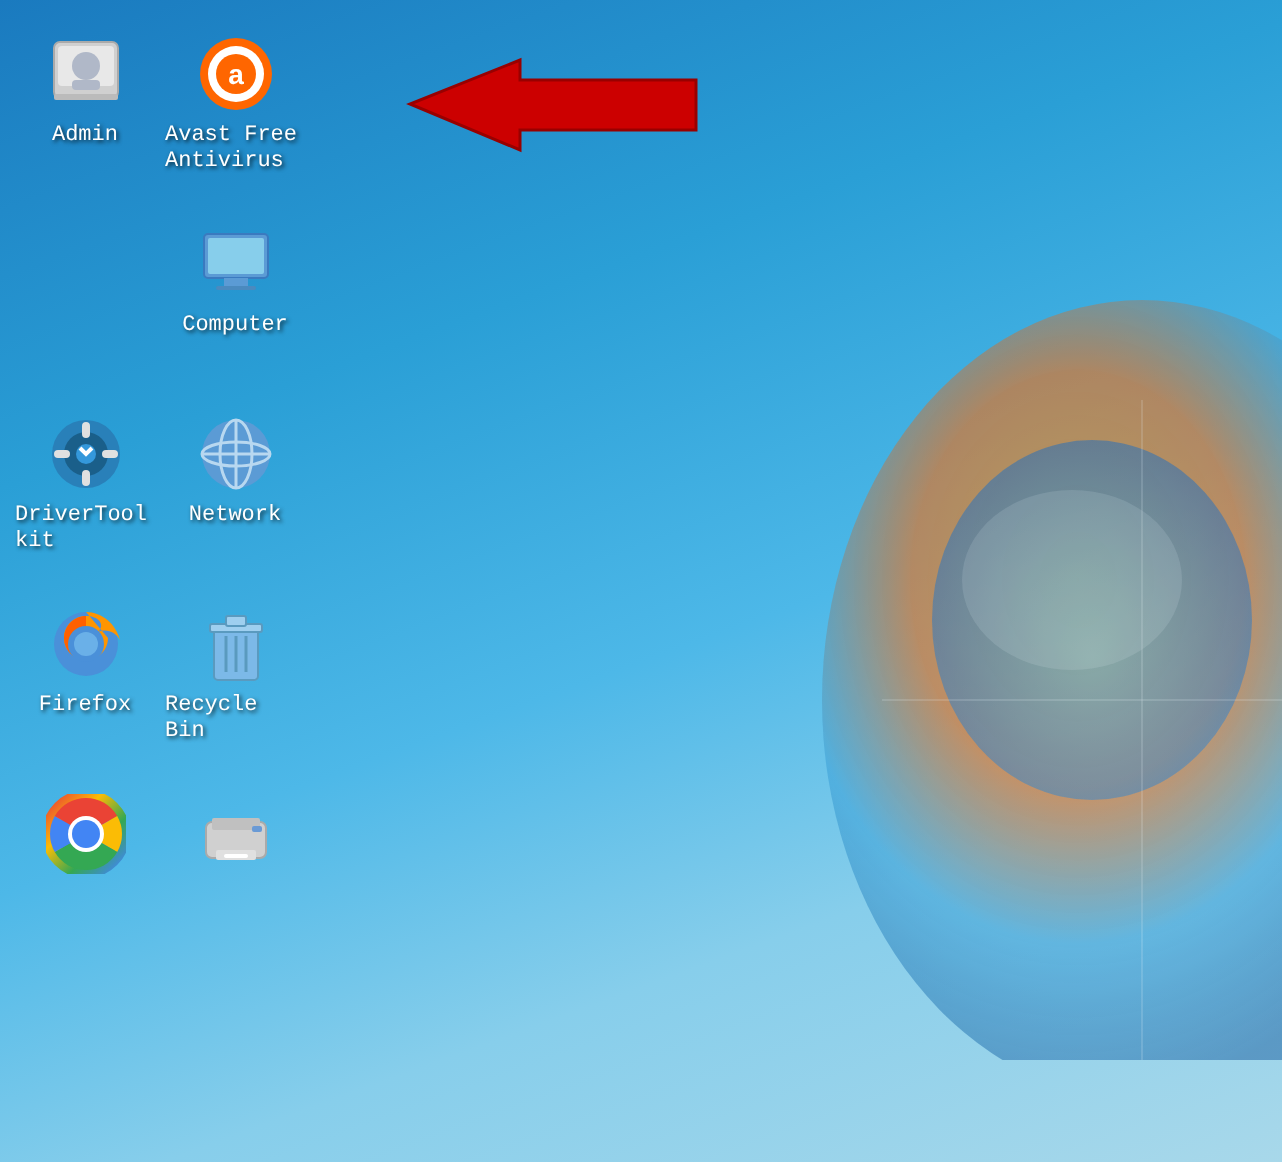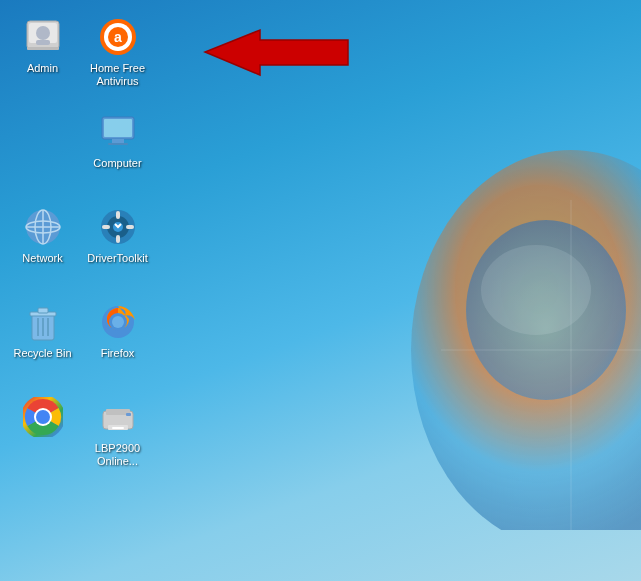--- a/index.html
+++ b/index.html
@@ -50,25 +50,25 @@
       display: flex;
       align-items: center;
       justify-content: center;
       margin-bottom: 4px;
       position: relative;
     }
 
     .icon-label {
       font-size: 11px;
       color: white;
-      text-align: center;
       text-shadow: 1px 1px 2px rgba(0,0,0,0.8);
       line-height: 1.2;
       max-width: 70px;
       word-break: break-word;
+      font-family: Liberation Mono, monospace;
     }
 
     
     .arrow-annotation {
       position: absolute;
       top: 22px;
       left: 215px;
       width: 130px;
       height: 45px;
       pointer-events: none;
@@ -130,51 +130,38 @@
 
     <div class="desktop-icon">
       <div class="icon-img">
         <svg width="40" height="40" viewBox="0 0 40 40">
           <circle cx="20" cy="20" r="18" fill="#ff6600"></circle>
           <circle cx="20" cy="20" r="14" fill="#fff"></circle>
           <circle cx="20" cy="20" r="10" fill="#ff6600"></circle>
           <text x="20" y="25" text-anchor="middle" font-size="14" font-weight="bold" fill="white">a</text>
         </svg>
       </div>
-      <span class="icon-label">Home Free Antivirus</span>
+      <span class="icon-label">Avast Free Antivirus</span>
     </div>
 
 
     <div class="desktop-icon">
     </div>
 
     <div class="desktop-icon">
       <div class="icon-img">
         <svg width="40" height="40" viewBox="0 0 40 40">
           <rect x="4" y="5" width="32" height="22" rx="2" fill="#5b9bd5" stroke="#3a7abf" stroke-width="1"></rect>
           <rect x="6" y="7" width="28" height="18" rx="1" fill="#87ceeb"></rect>
           <rect x="14" y="27" width="12" height="4" fill="#5b9bd5"></rect>
           <rect x="10" y="31" width="20" height="2" rx="1" fill="#4a8abf"></rect>
           <circle cx="20" cy="16" rx="5" ry="5" fill="#4a9ad5" opacity="0.5"></circle>
         </svg>
       </div>
       <span class="icon-label">Computer</span>
-    </div>
-
-    <div class="desktop-icon">
-      <div class="icon-img">
-        <svg width="40" height="40" viewBox="0 0 40 40">
-          <circle cx="20" cy="20" r="17" fill="#5b9bd5"></circle>
-          <ellipse cx="20" cy="20" rx="8" ry="17" fill="none" stroke="#b8d8f0" stroke-width="1.5"></ellipse>
-          <ellipse cx="20" cy="20" rx="17" ry="6" fill="none" stroke="#b8d8f0" stroke-width="1.5"></ellipse>
-          <line x1="3" y1="20" x2="37" y2="20" stroke="#b8d8f0" stroke-width="1.5"></line>
-          <line x1="20" y1="3" x2="20" y2="37" stroke="#b8d8f0" stroke-width="1.5"></line>
-        </svg>
-      </div>
-      <span class="icon-label">Network</span>
     </div>
 
     <div class="desktop-icon">
       <div class="icon-img">
         <svg width="40" height="40" viewBox="0 0 40 40">
           <circle cx="20" cy="20" r="17" fill="#2980b9"></circle>
           <circle cx="20" cy="20" r="11" fill="#1a5f8a"></circle>
           <rect x="18" y="4" width="4" height="8" rx="2" fill="#e0e0e0"></rect>
           <rect x="18" y="28" width="4" height="8" rx="2" fill="#e0e0e0"></rect>
           <rect x="4" y="18" width="8" height="4" rx="2" fill="#e0e0e0"></rect>
@@ -183,42 +170,55 @@
 
           <path d="M17 17 L20 20 L23 17" stroke="#fff" stroke-width="2" fill="none"></path>
         </svg>
       </div>
       <span class="icon-label">DriverToolkit</span>
     </div>
 
     <div class="desktop-icon">
       <div class="icon-img">
         <svg width="40" height="40" viewBox="0 0 40 40">
+          <circle cx="20" cy="20" r="17" fill="#5b9bd5"></circle>
+          <ellipse cx="20" cy="20" rx="8" ry="17" fill="none" stroke="#b8d8f0" stroke-width="1.5"></ellipse>
+          <ellipse cx="20" cy="20" rx="17" ry="6" fill="none" stroke="#b8d8f0" stroke-width="1.5"></ellipse>
+          <line x1="3" y1="20" x2="37" y2="20" stroke="#b8d8f0" stroke-width="1.5"></line>
+          <line x1="20" y1="3" x2="20" y2="37" stroke="#b8d8f0" stroke-width="1.5"></line>
+        </svg>
+      </div>
+      <span class="icon-label">Network</span>
+    </div>
+
+    <div class="desktop-icon">
+      <div class="icon-img">
+        <svg width="40" height="40" viewBox="0 0 40 40">
+          <circle cx="20" cy="20" r="16" fill="#4a90d9"></circle>
+          <path d="M20 4 C28 4 35 10 37 18 C35 14 30 12 26 14 C30 10 26 6 20 6 C14 6 9 11 9 17 C9 23 14 28 20 28 C26 28 31 23 31 17" fill="#ff9500"></path>
+          <path d="M20 28 C14 28 9 23 9 17 C9 11 14 6 20 6" fill="#ff6000"></path>
+          <circle cx="20" cy="20" r="9" fill="#4a90d9"></circle>
+          <circle cx="20" cy="20" r="6" fill="#6ab0e8"></circle>
+        </svg>
+      </div>
+      <span class="icon-label">Firefox</span>
+    </div>
+
+    <div class="desktop-icon">
+      <div class="icon-img">
+        <svg width="40" height="40" viewBox="0 0 40 40">
           <rect x="9" y="12" width="22" height="26" rx="2" fill="#7cb9e8" stroke="#5a9abf" stroke-width="1"></rect>
           <rect x="7" y="10" width="26" height="4" rx="1" fill="#9ecfef" stroke="#5a9abf" stroke-width="1"></rect>
           <rect x="15" y="6" width="10" height="5" rx="1" fill="#9ecfef" stroke="#5a9abf" stroke-width="1"></rect>
           <line x1="15" y1="16" x2="15" y2="34" stroke="#5a9abf" stroke-width="1.5"></line>
           <line x1="20" y1="16" x2="20" y2="34" stroke="#5a9abf" stroke-width="1.5"></line>
           <line x1="25" y1="16" x2="25" y2="34" stroke="#5a9abf" stroke-width="1.5"></line>
         </svg>
       </div>
       <span class="icon-label">Recycle Bin</span>
-    </div>
-
-    <div class="desktop-icon">
-      <div class="icon-img">
-        <svg width="40" height="40" viewBox="0 0 40 40">
-          <circle cx="20" cy="20" r="16" fill="#4a90d9"></circle>
-          <path d="M20 4 C28 4 35 10 37 18 C35 14 30 12 26 14 C30 10 26 6 20 6 C14 6 9 11 9 17 C9 23 14 28 20 28 C26 28 31 23 31 17" fill="#ff9500"></path>
-          <path d="M20 28 C14 28 9 23 9 17 C9 11 14 6 20 6" fill="#ff6000"></path>
-          <circle cx="20" cy="20" r="9" fill="#4a90d9"></circle>
-          <circle cx="20" cy="20" r="6" fill="#6ab0e8"></circle>
-        </svg>
-      </div>
-      <span class="icon-label">Firefox</span>
     </div>
 
     <div class="desktop-icon">
       <div class="icon-img">
         <svg width="40" height="40" viewBox="0 0 40 40">
           <circle cx="20" cy="20" r="18" fill="#4285f4"></circle>
 
           <circle cx="20" cy="20" r="18" fill="none" stroke-width="8" stroke="url(#chromeRing)"></circle>
           <defs>
             <linearGradient id="chromeRing" x1="0" y1="0" x2="1" y2="1">
@@ -248,21 +248,20 @@
     <div class="desktop-icon">
       <div class="icon-img">
         <svg width="40" height="40" viewBox="0 0 40 40">
           <rect x="5" y="14" width="30" height="18" rx="3" fill="#d0d0d0" stroke="#aaa" stroke-width="1"></rect>
           <rect x="8" y="12" width="24" height="6" rx="1" fill="#c0c0c0"></rect>
           <rect x="10" y="28" width="20" height="5" rx="1" fill="#e0e0e0"></rect>
           <rect x="14" y="30" width="12" height="2" rx="1" fill="#fff"></rect>
           <rect x="28" y="16" width="5" height="3" rx="1" fill="#6a9ad5"></rect>
         </svg>
       </div>
-      <span class="icon-label">LBP2900 Online...</span>
     </div>
 
     <div class="desktop-icon">
       
       
     </div>
 
     <div class="desktop-icon">
       
       

